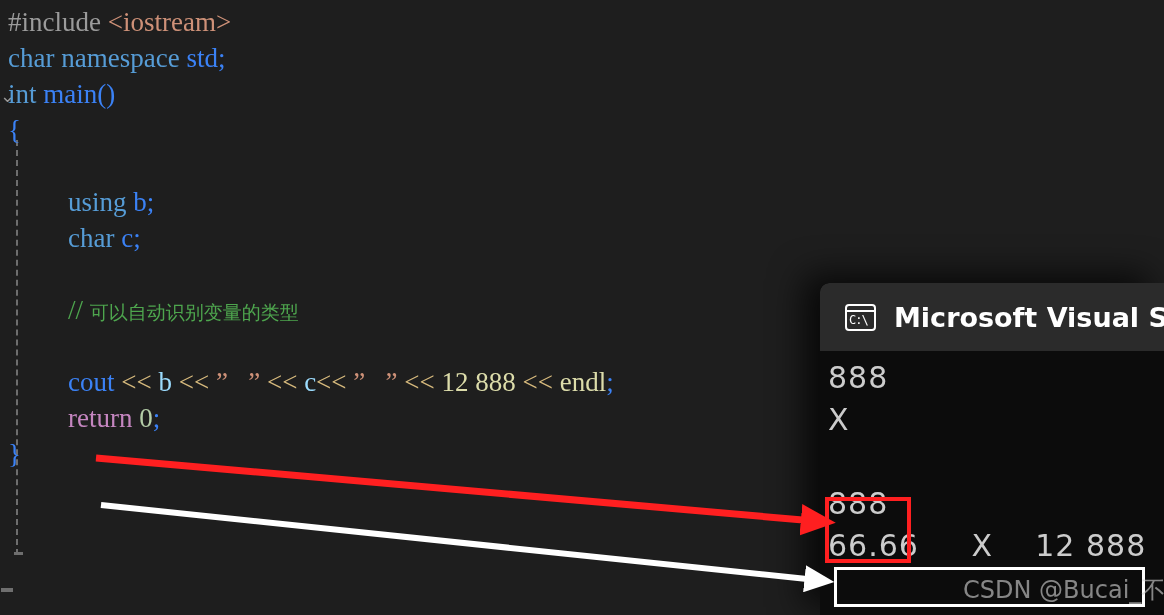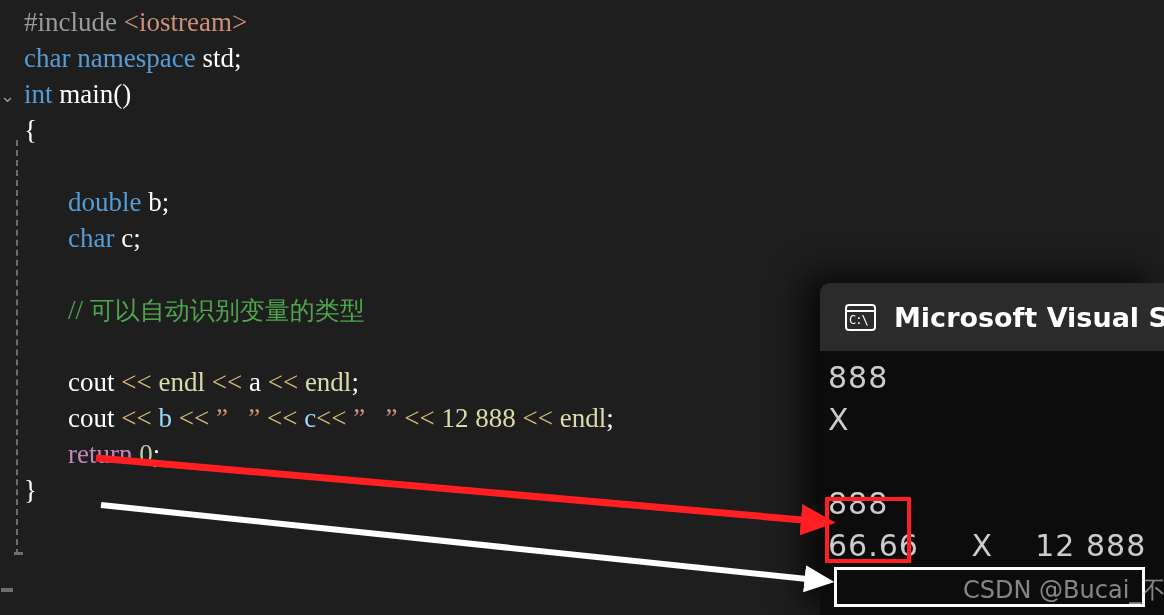--- a/index.html
+++ b/index.html
@@ -22,32 +22,32 @@
     padding: 4px 0 0 0;
   }
   .code-line {
     position: relative;
     height: 36px;
     line-height: 36px;
     font-size: 27px;
     font-family: "Liberation Serif", "DejaVu Serif", serif;
     color: #d4d4d4;
     white-space: pre;
-    padding-left: 24px;
+    padding-left: 8px;
     letter-spacing: 0px;
   }
   .ind1 { padding-left: 68px; }
 
   .kw      { color: #569cd6; }
   .pre     { color: #9b9b9b; }
   .inc     { color: #ce9178; }
   .id      { color: #dcdcaa; }
-  .plain   { color: #ffffff; }
+  .plain   { color: #3b82f6; }
   .var     { color: #9cdcfe; }
-  .cmt     { color: #4ea64e; font-family: "DejaVu Sans", sans-serif; font-size: 25px; }
+  .cmt     { color: #4ea64e; font-family: "DejaVu Sans", sans-serif; font-size: 19px; }
   .cmt-sl  { color: #4ea64e; }
   .num     { color: #b5cea8; }
   .ret     { color: #c586c0; text-align: center; }
   .str     { color: #ce9178; }
   .shift   { color: #d7ba7d; }
 
   
   .indent-guide {
     position: absolute;
     left: 16px;
@@ -184,26 +184,25 @@
   <div class="fold-chevron">⌄</div>
   <div class="indent-guide"></div>
   <div class="fold-dash2"></div>
   <div class="fold-dash"></div>
   <div id="code-lines">
       <div class="code-line"><span class="pre">#include </span><span class="inc">&lt;iostream&gt;</span></div>
       <div class="code-line"><span class="kw">char namespace</span><span class="plain"> std;</span></div>
       <div class="code-line"><span class="kw">int</span><span class="plain"> main()</span></div>
       <div class="code-line"><span class="plain">{</span></div>
       <div class="code-line">&nbsp;</div>
-      <div class="code-line ind1"><span class="kw">double</span><span class="plain"> b;</span></div>
+      <div class="code-line ind1"><span class="kw">using</span><span class="plain"> b;</span></div>
       <div class="code-line ind1"><span class="kw">char</span><span class="plain"> c;</span></div>
       <div class="code-line ind1">&nbsp;</div>
       <div class="code-line ind1"><span class="cmt-sl">// </span><span class="cmt">可以自动识别变量的类型</span></div>
       <div class="code-line ind1">&nbsp;</div>
-      <div class="code-line ind1"><span class="plain">cout </span><span class="shift">&lt;&lt;</span><span class="plain"> </span><span class="id">endl</span><span class="plain"> </span><span class="shift">&lt;&lt;</span><span class="plain"> a </span><span class="shift">&lt;&lt;</span><span class="plain"> </span><span class="id">endl</span><span class="plain">;</span></div>
       <div class="code-line ind1"><span class="plain">cout </span><span class="shift">&lt;&lt;</span><span class="var"> b </span><span class="shift">&lt;&lt;</span><span class="plain"> </span><span class="str">”   ”</span><span class="plain"> </span><span class="shift">&lt;&lt;</span><span class="var"> c</span><span class="shift">&lt;&lt;</span><span class="plain"> </span><span class="str">”   ”</span><span class="plain"> </span><span class="shift">&lt;&lt;</span><span class="plain"> </span><span class="id">12 888</span><span class="plain"> </span><span class="shift">&lt;&lt;</span><span class="plain"> </span><span class="id">endl</span><span class="plain">;</span></div>
       <div class="code-line ind1"><span class="ret">return</span><span class="plain"> </span><span class="num">0</span><span class="plain">;</span></div>
       <div class="code-line"><span class="plain">}</span></div>
     </div>
 </div>
 
 <div id="console-window">
   <div id="console-titlebar">
     <span class="term-icon">
       <span class="prompt">C:\</span>

